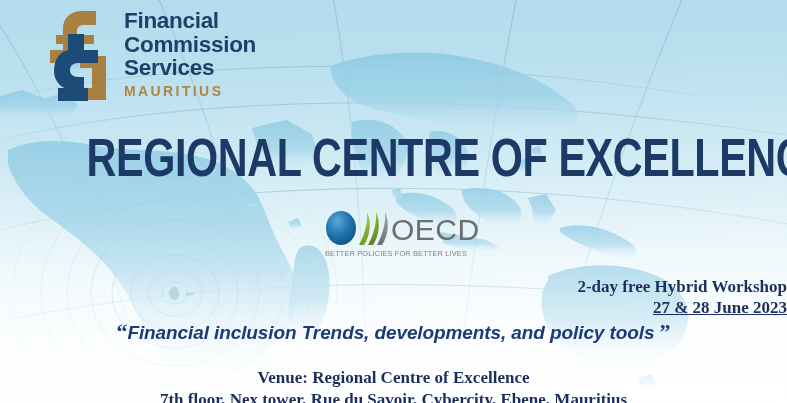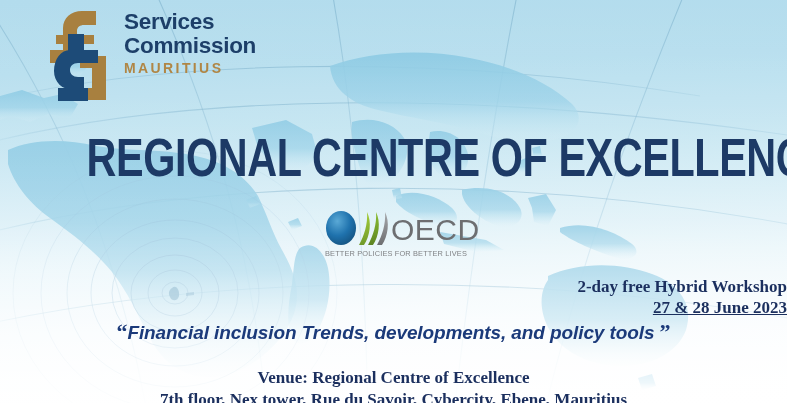--- a/index.html
+++ b/index.html
@@ -301,22 +301,23 @@
       <path d="M40 50 L54 50 L54 62 L40 62 Z" fill="#a8803f"></path>
       <path d="M40 82 L54 82 L54 94 L40 94 Z" fill="#a8803f"></path>
 
       <path d="M30 44 L58 44 L58 57 L38 57 C33 57 30 60 30 64
                C30 68 33 71 38 71 L44 71 L44 84 L34 84
                C22 84 14 76 14 65 C14 53 21 44 30 44 Z" fill="#1d4b78"></path>
       <path d="M18 82 L48 82 L48 95 L18 95 Z" fill="#1d4b78"></path>
       <path d="M28 28 L44 28 L44 50 L28 50 Z" fill="#1d4b78"></path>
     </svg>
     <div class="fsc-words">
+      <span class="w w1">Financial</span>
+      <span class="w w3">Commission</span>
       <span class="w w2">Services</span>
-      <span class="w w3">Commission</span>
       <span class="sub">MAURITIUS</span>
     </div>
   </div>
 
   <div class="main-title">REGIONAL CENTRE OF EXCELLENCE</div>
 
   <div class="collab-row">
     <svg class="oecd-logo" viewBox="0 0 156 54">
       <defs>
         <radialGradient id="oecdBall" cx="38%" cy="30%" r="78%">

